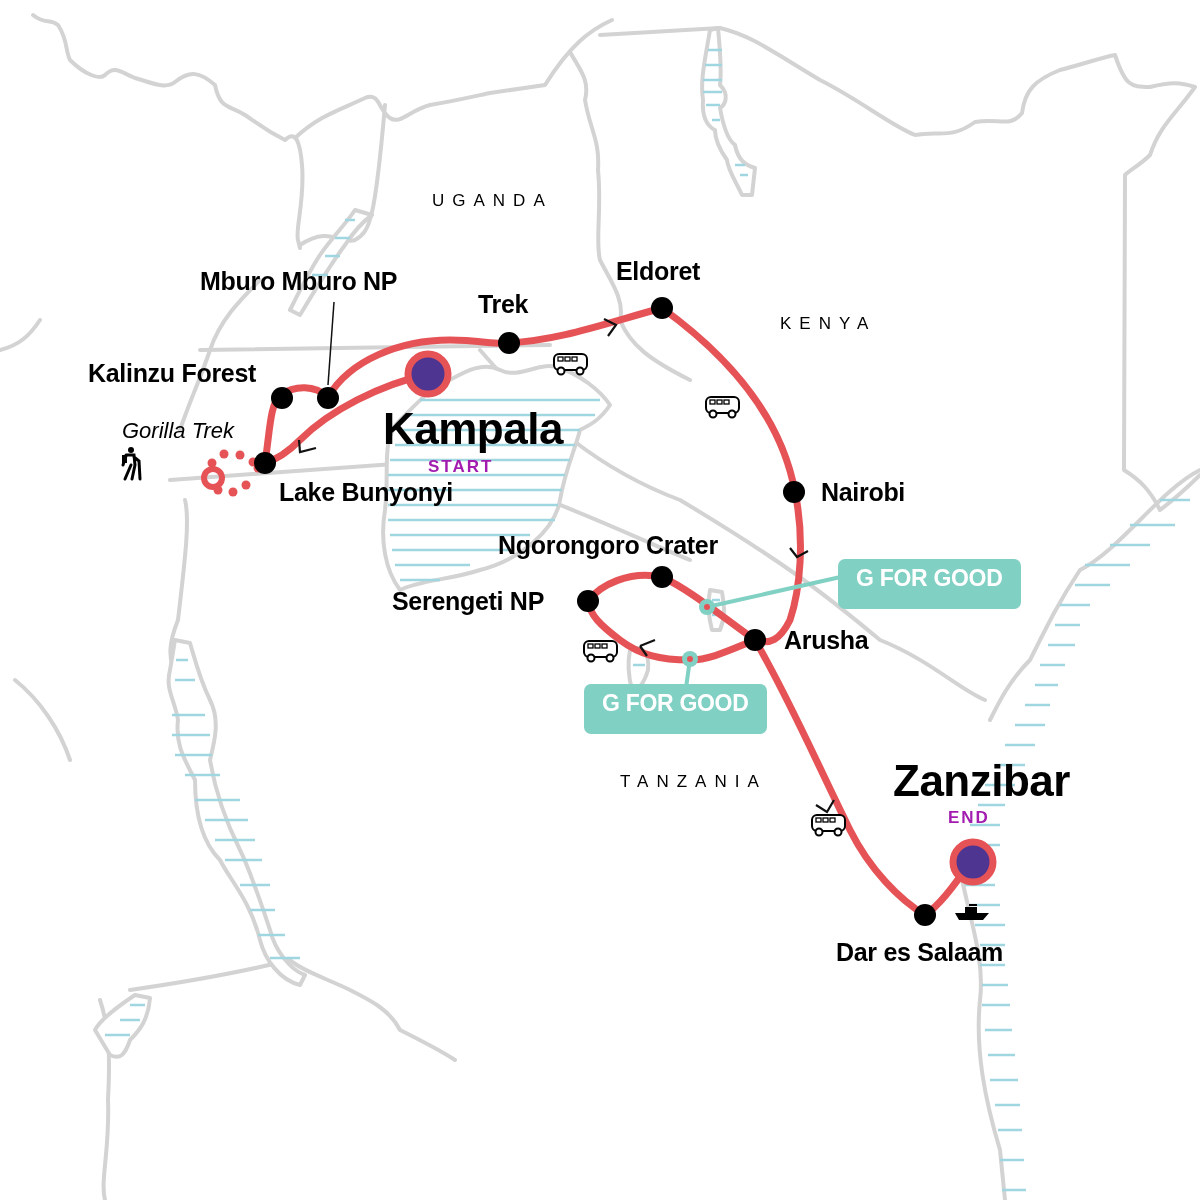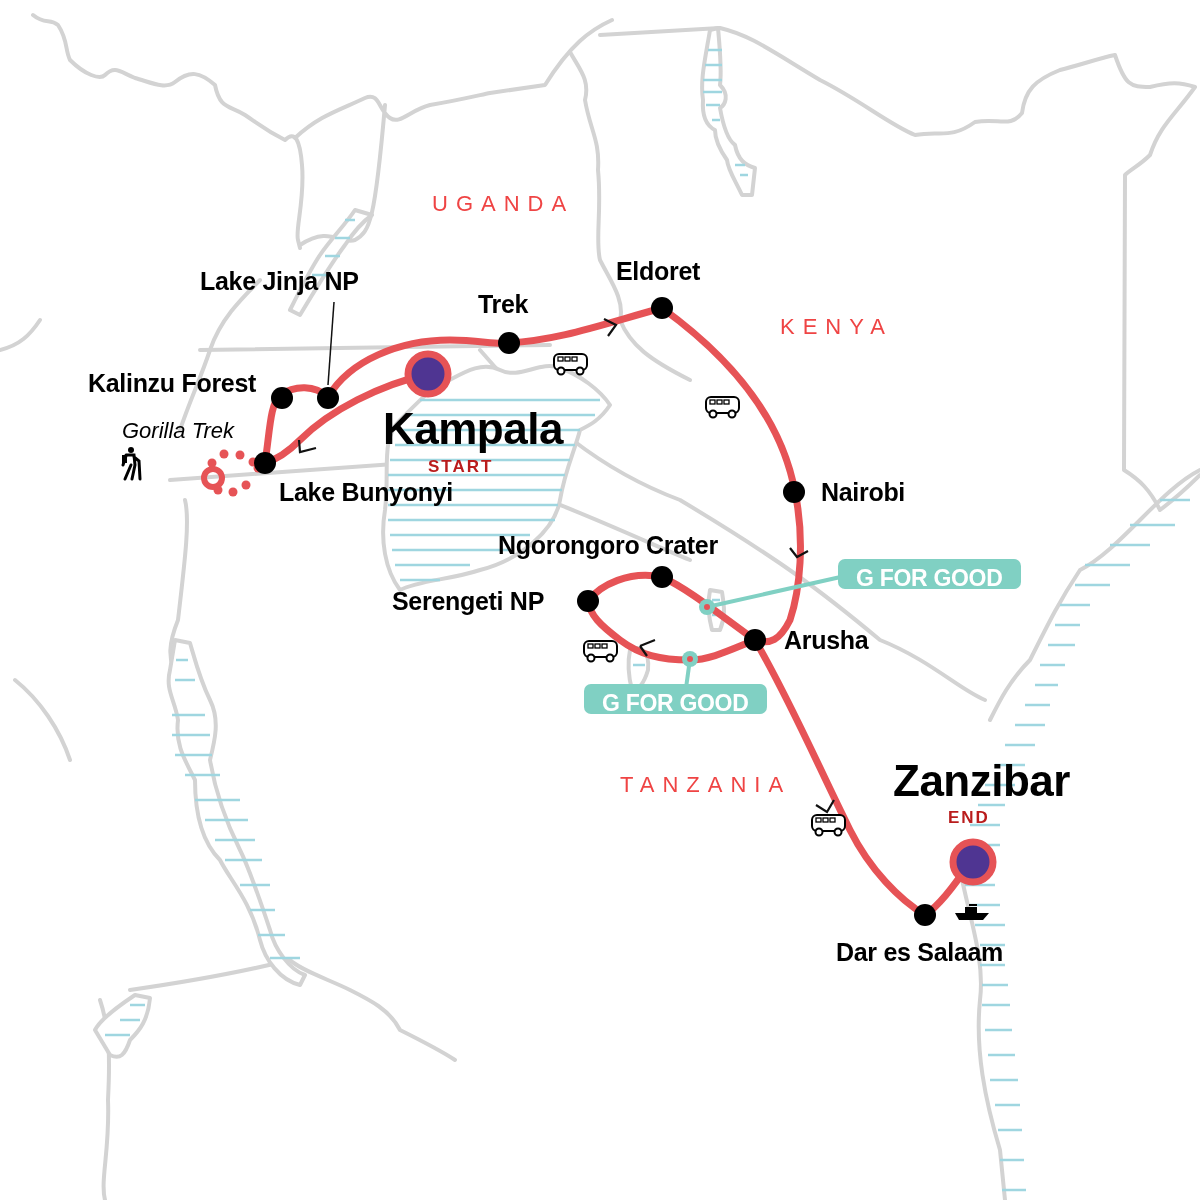--- a/index.html
+++ b/index.html
@@ -6,25 +6,25 @@
   body { width:1200px; height:1200px; position:relative; overflow:hidden; font-family:"Liberation Sans", sans-serif; }
   svg.map { position:absolute; left:0; top:0; width:1200px; height:1200px; }
   .border { fill:none; stroke:#d3d3d3; stroke-width:4; stroke-linejoin:round; stroke-linecap:round; }
   .water { fill:#ffffff; stroke:#d3d3d3; stroke-width:4; stroke-linejoin:round; }
   .hatch { stroke:#9fd6e0; stroke-width:2.5; stroke-linecap:butt; }
   .route { fill:none; stroke:#e65356; stroke-width:7; stroke-linecap:round; stroke-linejoin:round; }
   .arrow { fill:none; stroke:#111; stroke-width:2.2; }
   .lbl { position:absolute; white-space:nowrap; color:#000; }
   .city { font-weight:bold; font-size:25px; letter-spacing:-0.3px; }
   .big { font-weight:bold; font-size:44px; letter-spacing:-0.5px; }
-  .country { font-size:22px; color:#ef4444; letter-spacing:8px; }
-  .tag { font-weight:bold; font-size:17px; color:#b91c1c; letter-spacing:2px; }
+  .country { font-size:17px; color:#000000; letter-spacing:8px; }
+  .tag { font-weight:bold; font-size:17px; color:#a21caf; letter-spacing:2px; }
   .trek { font-style:italic; font-size:22px; }
   .gfg { position:absolute; background:#80d0c3; color:#ffffff; font-weight:bold; font-size:23px;
-         border-radius:7px; padding:0 18px; height:30px; line-height:38px; white-space:nowrap; letter-spacing:-0.3px; }
+         border-radius:7px; padding:0 18px; height:50px; line-height:38px; white-space:nowrap; letter-spacing:-0.3px; }
 </style>
 </head>
 <body>
 
 <svg class="map" viewBox="0 0 1200 1200">
 
   <g>
     <path class="border" d="M33 15 C45 25 50 18 58 25 C68 40 65 50 70 60 C85 75 100 80 105 75 C115 65 120 72 135 78 C150 82 165 90 175 82 C190 70 200 72 215 85 C220 110 230 105 245 115 C260 125 265 130 285 140 C295 130 300 140 302 165 C305 200 295 230 298 240 L300 248"></path>
     <path class="border" d="M300 245 C330 225 340 245 355 240 C370 232 375 220 385 105 M295 138 C320 115 340 110 365 98 C380 92 378 110 390 118 C400 125 410 110 430 105 C460 100 480 95 490 93 L545 85 C570 45 590 30 612 20"></path>
     <path class="border" d="M570 52 C580 70 590 80 585 100 C590 130 600 140 598 170 C602 210 595 240 600 260 C610 280 625 300 620 320 C630 345 650 360 690 380"></path>
@@ -242,22 +242,22 @@
       <path d="M6 8 L14 8 L15 18 L12 32 M11 18 L5 32 M6 9 L3 18 M14 10 L19 14 L20 32" stroke="#000" stroke-width="3" fill="none" stroke-linecap="round"></path>
       <rect x="2" y="8" width="5" height="8" fill="#000"></rect>
     </g>
   </g>
 </svg>
 
 <div class="lbl country" style="left:432px;top:191px;">UGANDA</div>
 <div class="lbl country" style="left:780px;top:314px;">KENYA</div>
 <div class="lbl country" style="left:620px;top:772px;">TANZANIA</div>
 
-<div class="lbl city" style="left:200px;top:267px;">Lake Jinja NP</div>
-<div class="lbl city" style="left:88px;top:369px;">Kalinzu Forest</div>
+<div class="lbl city" style="left:200px;top:267px;">Mburo Mburo NP</div>
+<div class="lbl city" style="left:88px;top:359px;">Kalinzu Forest</div>
 <div class="lbl city" style="left:279px;top:478px;">Lake Bunyonyi</div>
 <div class="lbl city" style="left:478px;top:290px;">Trek</div>
 <div class="lbl city" style="left:616px;top:257px;">Eldoret</div>
 <div class="lbl city" style="left:821px;top:478px;">Nairobi</div>
 <div class="lbl city" style="left:498px;top:531px;">Ngorongoro Crater</div>
 <div class="lbl city" style="left:392px;top:587px;text-align:right;">Serengeti NP</div>
 <div class="lbl city" style="left:784px;top:626px;">Arusha</div>
 <div class="lbl city" style="left:836px;top:938px;">Dar es Salaam</div>
 
 <div class="lbl big" style="left:383px;top:404px;">Kampala</div>

